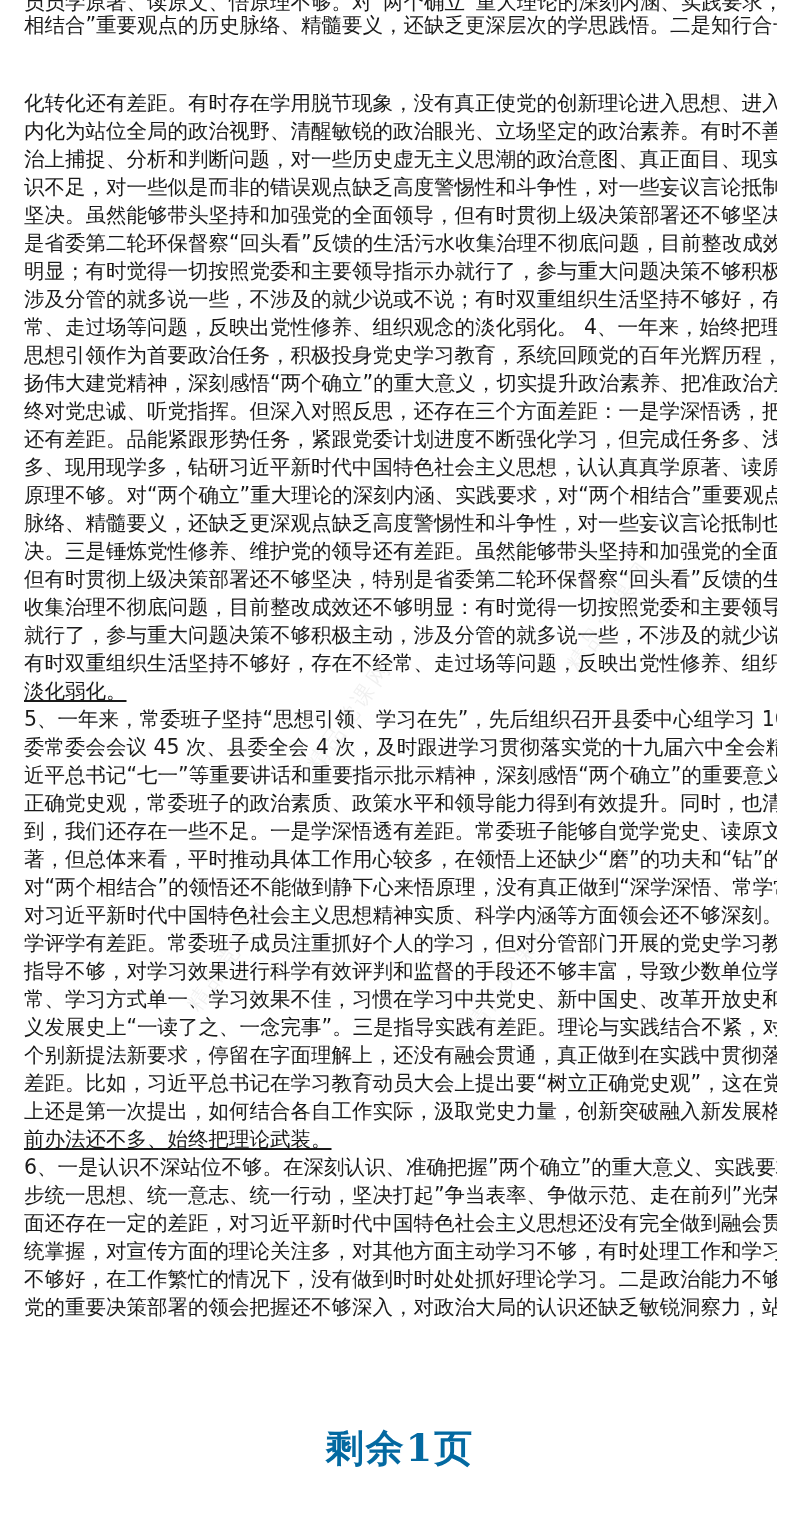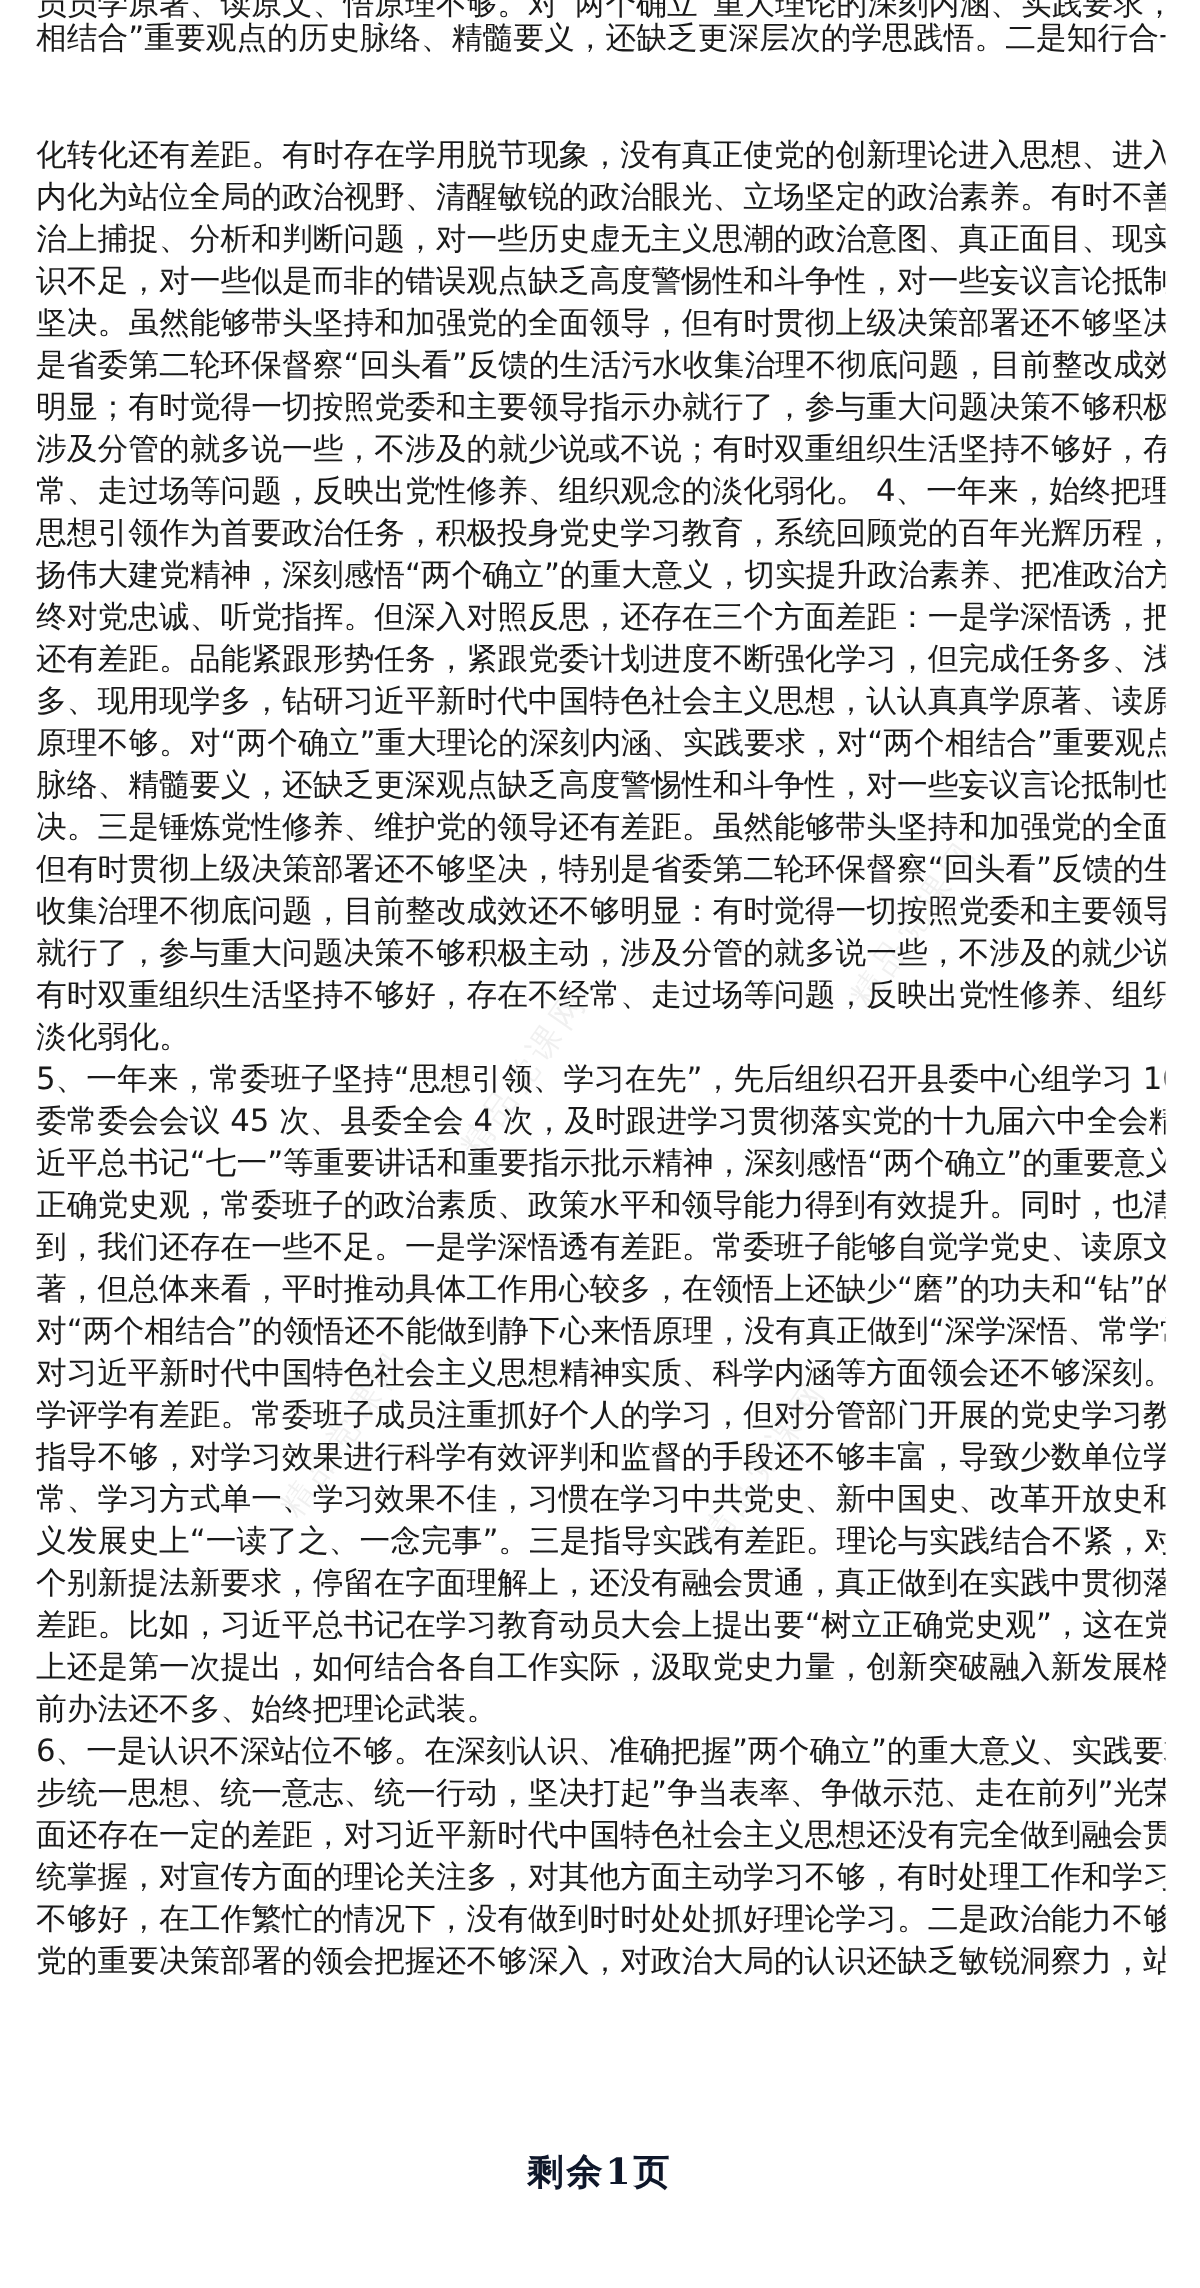--- a/index.html
+++ b/index.html
@@ -11,31 +11,31 @@
   .page {
     position: absolute; left: 0; top: 0; width: 800px; height: 1525px;
   }
   .line {
     position: absolute; left: 24px; width: 753px;
     font-size: 20.5px; line-height: 28px; height: 28px;
     white-space: nowrap; overflow: hidden;
     text-align: justify; text-align-last: justify;
     letter-spacing: 0px;
   }
-  .line.last { text-align-last: left; }
+  .line.last { text-align-last: left; text-decoration: underline; }
   .watermark {
     position: absolute; font-size: 22px; color: rgba(0,0,0,0.06);
     transform: rotate(-55deg); transform-origin: left top;
     white-space: nowrap; pointer-events: none; letter-spacing: 4px;
   }
   .more-banner {
     position: absolute; left: 0; top: 1418px; width: 800px; height: 60px;
     display: flex; justify-content: center; align-items: center; gap: 47px;
     font-family: "DejaVu Serif", "Liberation Serif", serif;
-    font-weight: bold; font-size: 24px; color: #0f172a; letter-spacing: 2px;
+    font-weight: bold; font-size: 38px; color: #0369a1; letter-spacing: 2px;
   }
 </style>
 </head>
 <body>
 
 <div class="page">
   <div class="line" style="top:-12px;">员员学原著、读原文、悟原理不够。对“两个确立”重大理论的深刻内涵、实践要求，对“两个</div>
   <div class="line" style="top:11px;">相结合”重要观点的历史脉络、精髓要义，还缺乏更深层次的学思践悟。二是知行合一、内</div>
 
   <div id="main-lines">

